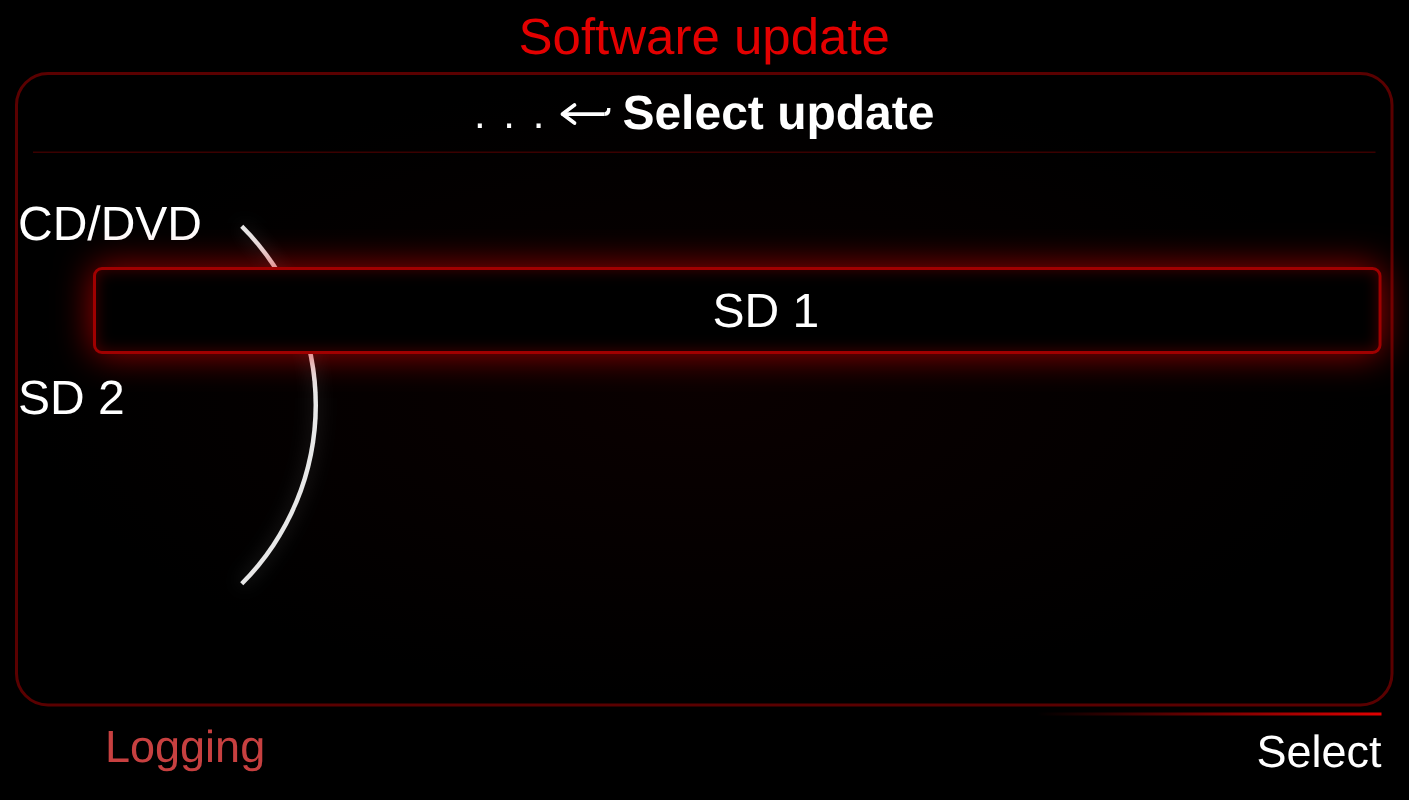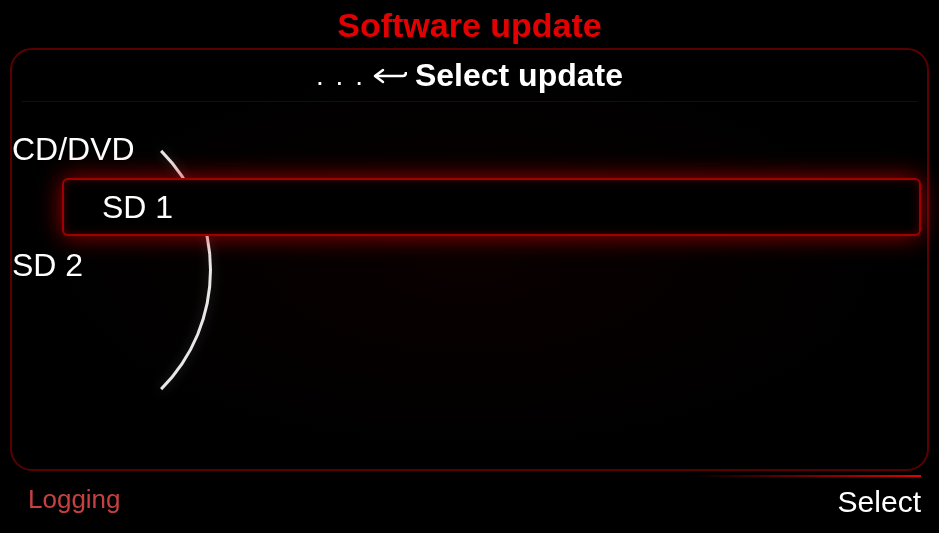--- a/index.html
+++ b/index.html
@@ -11,21 +11,21 @@
       width: 939px;
       height: 533px;
       background: #000;
       font-family: Arial, Helvetica, sans-serif;
       overflow: hidden;
       position: relative;
     }
     .title {
       color: #e30000;
       font-size: 34px;
-      font-weight: bold;
+      font-weight: normal;
       text-align: center;
       padding-top: 6px;
       padding-bottom: 8px;
     }
     .main-panel {
       position: absolute;
       left: 10px;
       right: 10px;
       top: 48px;
       bottom: 62px;
@@ -86,36 +86,38 @@
       position: relative;
     }
     .source-item.selected {
       background: #000;
       border: 2px solid #a00000;
       border-radius: 6px;
       box-shadow: 0 0 24px rgba(224,0,0,0.7), inset 0 0 10px rgba(224,0,0,0.3);
       margin-left: 50px;
       margin-right: 6px;
       padding-left: 38px;
+      justify-content: center;
     }
     .footer {
       position: absolute;
       left: 0;
       right: 0;
       bottom: 0;
       height: 58px;
       display: flex;
       align-items: center;
       justify-content: space-between;
       padding: 0 18px 10px 28px;
     }
     .footer-left {
       color: #c74040;
-      font-size: 26px;
+      font-size: 30px;
       cursor: pointer;
+      margin-left: 42px;
     }
     .footer-right-wrap {
       position: relative;
       display: flex;
       align-items: center;
     }
     .footer-line {
       position: absolute;
       right: 0;
       top: -4px;

